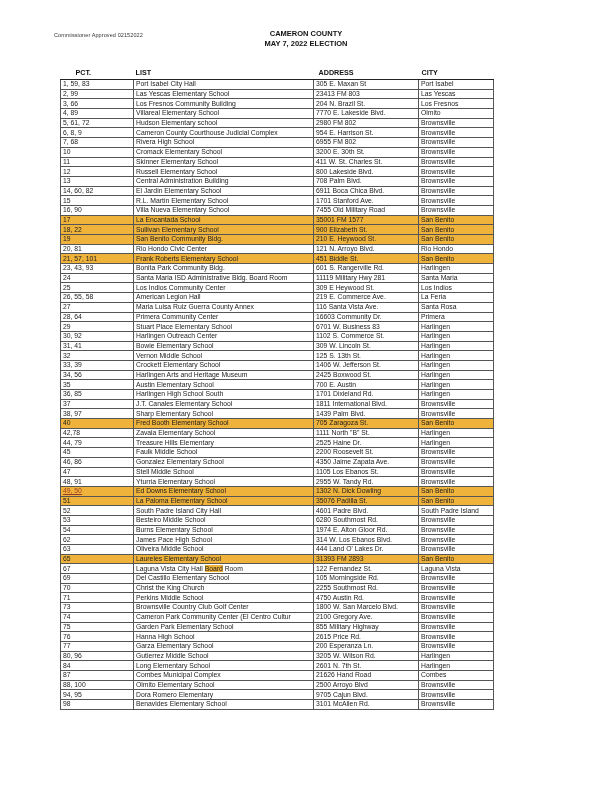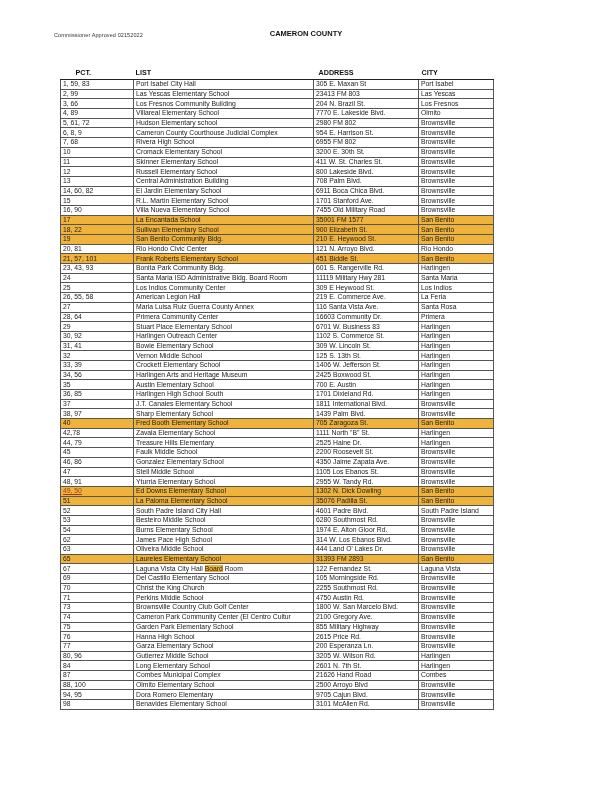--- a/index.html
+++ b/index.html
@@ -54,20 +54,21 @@
 </style>
 </head>
 <body style="--hl: #EFB33C;">
 
 <div class="page">
 
   <div class="approval-note">Commissioner Approved 02152022</div>
 
   <div class="title-block">
     <div class="title-line">CAMERON COUNTY</div>
+    <div class="title-line">MAY 7, 2022 ELECTION</div>
   </div>
 
   <table class="polling">
     <colgroup>
       <col style="width:73px">
       <col style="width:180px">
       <col style="width:105px">
       <col style="width:75px">
     </colgroup>
     <thead>

